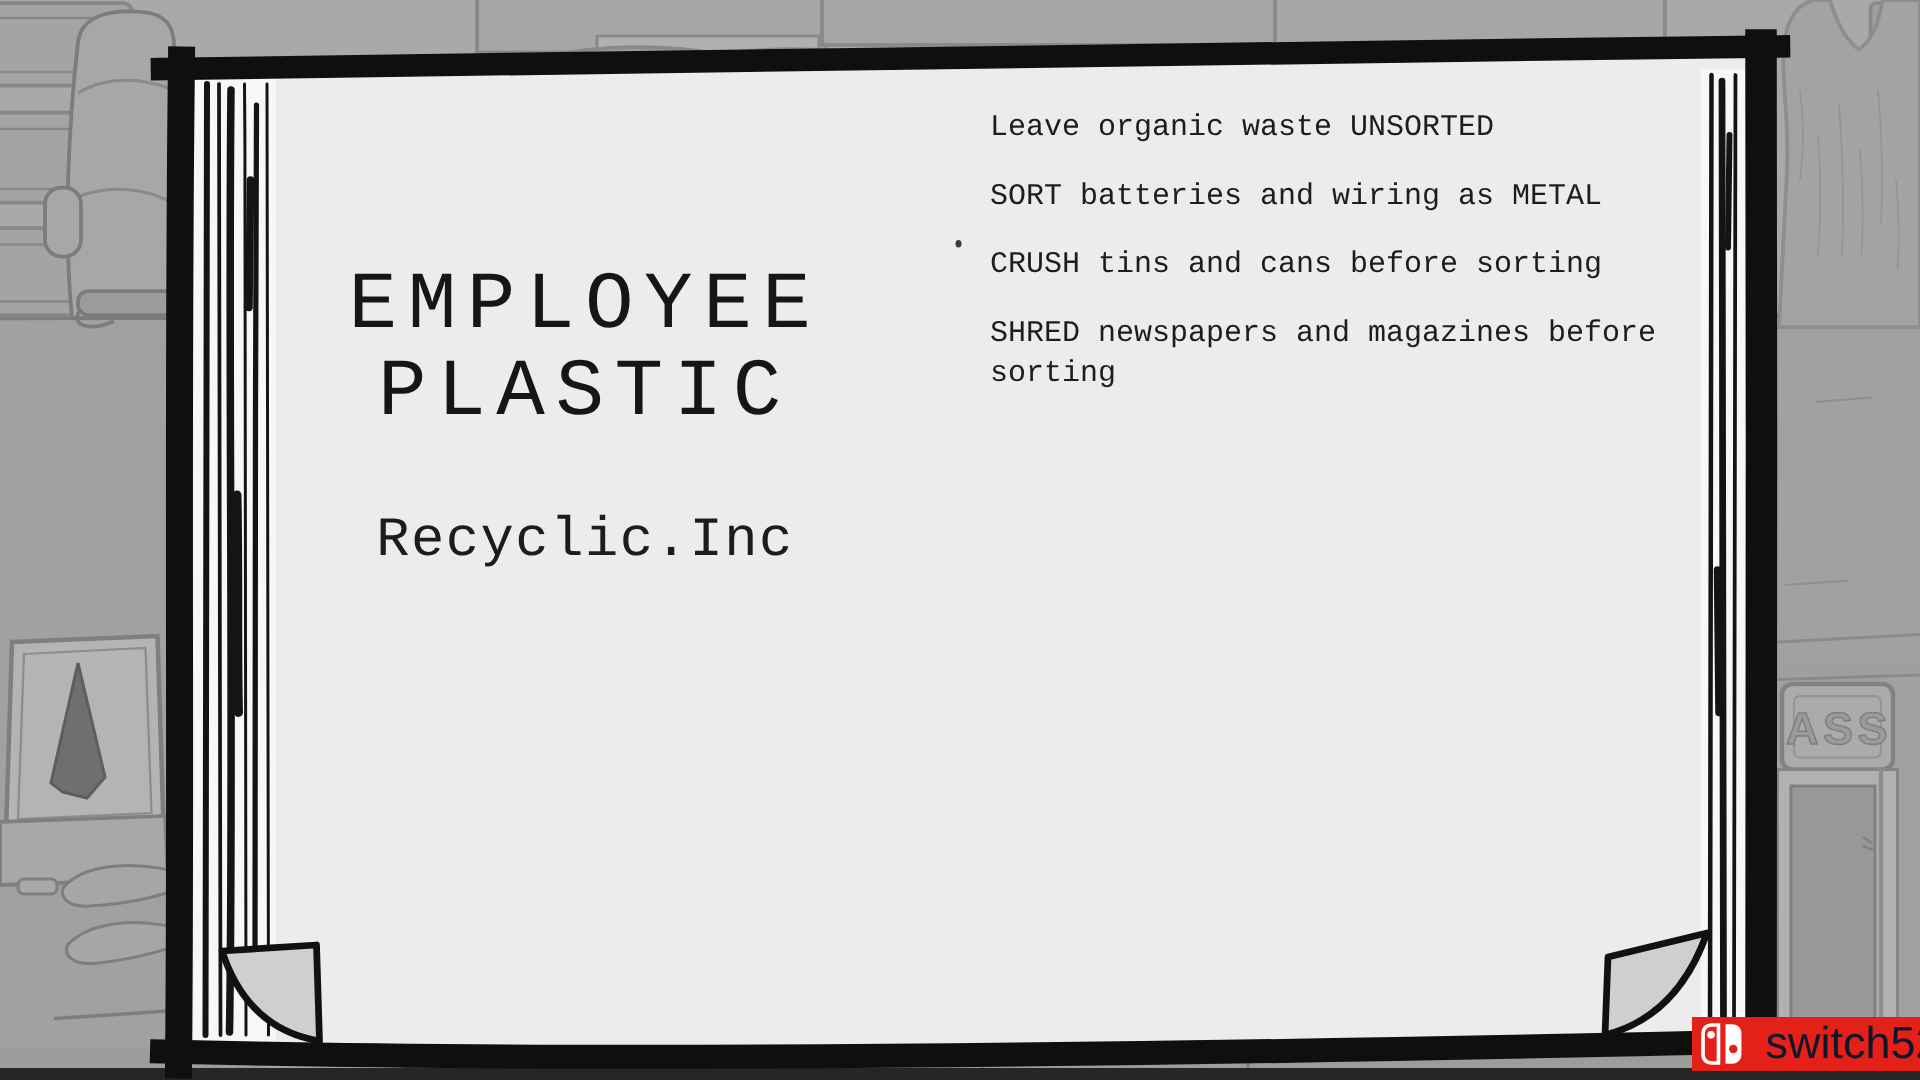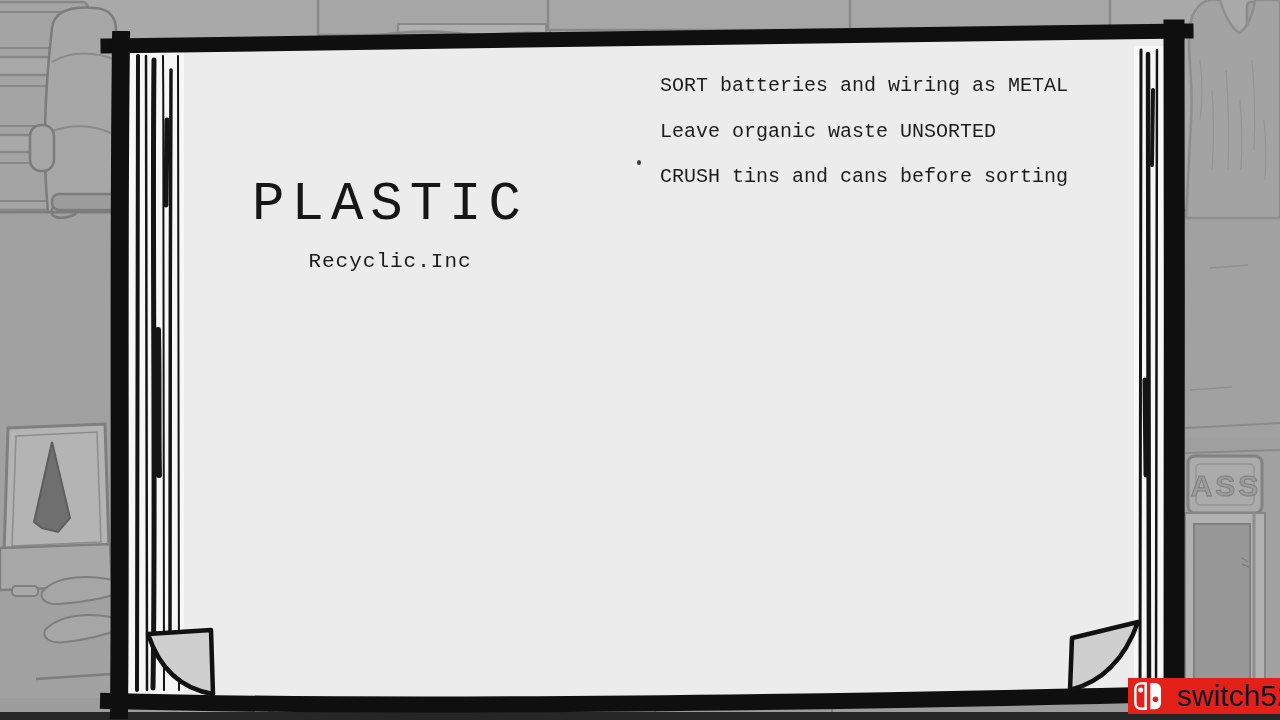--- a/index.html
+++ b/index.html
@@ -11,21 +11,21 @@
   
   .title-block {
     position:absolute; left:140px; top:176px; width:500px;
     text-align:center; color:#161616; z-index:3;
   }
   .title-line {
     font-size:54px; line-height:58px; letter-spacing:7px;
     font-weight:500; white-space:nowrap;
   }
   .subtitle {
-    margin-top:16px; font-size:21px; letter-spacing:1px; color:#1c1c1c;
+    margin-top:48px; font-size:37px; letter-spacing:1px; color:#1c1c1c;
   }
   .rules-block {
     position:absolute; left:660px; top:72px; width:468px; z-index:3;
     color:#1d1d1d;
   }
   .rules-block p {
     font-size:20px; line-height:27px; letter-spacing:0px;
     margin:0 0 18.5px 0;
   }
 
@@ -175,28 +175,30 @@
 
   <g>
     <path d="M148,634 L211,630 L213,694 Q165,686 148,634 Z" fill="#cfcfcf" stroke="#111111" stroke-width="4.5" stroke-linejoin="round"></path>
   </g>
   <g>
     <path d="M1138,622 L1072,638 L1070,690 Q1118,678 1138,622 Z" fill="#cfcfcf" stroke="#111111" stroke-width="4.5" stroke-linejoin="round"></path>
   </g>
 </svg>
 
 <div class="title-block">
+  <div class="title-line">EMPLOYEE</div>
   <div class="title-line">PLASTIC</div>
   <div class="subtitle">Recyclic.Inc</div>
 </div>
 
 <div class="rules-block">
+  <p>Leave organic waste UNSORTED</p>
   <p>SORT batteries and wiring as METAL</p>
-  <p>Leave organic waste UNSORTED</p>
   <p>CRUSH tins and cans before sorting</p>
+  <p>SHRED newspapers and magazines before sorting</p>
 </div>
 
 <div class="cursor-dot"></div>
 
 <div class="banner">
   <svg class="logo" width="30" height="30" viewBox="0 0 32 32" aria-hidden="true">
     <path d="M13.5,2.5 L13.5,29.5 L8.5,29.5 C5,29.5 2.5,27 2.5,23.5 L2.5,8.5 C2.5,5 5,2.5 8.5,2.5 Z" fill="none" stroke="#ffffff" stroke-width="2.6"></path>
     <circle cx="8.2" cy="9.5" r="2.7" fill="#ffffff"></circle>
     <path d="M18.5,2 L23.5,2 C27,2 29.8,4.8 29.8,8.3 L29.8,23.7 C29.8,27.2 27,30 23.5,30 L18.5,30 Z" fill="#ffffff"></path>
     <circle cx="24" cy="19.5" r="3" fill="#e32119"></circle>

